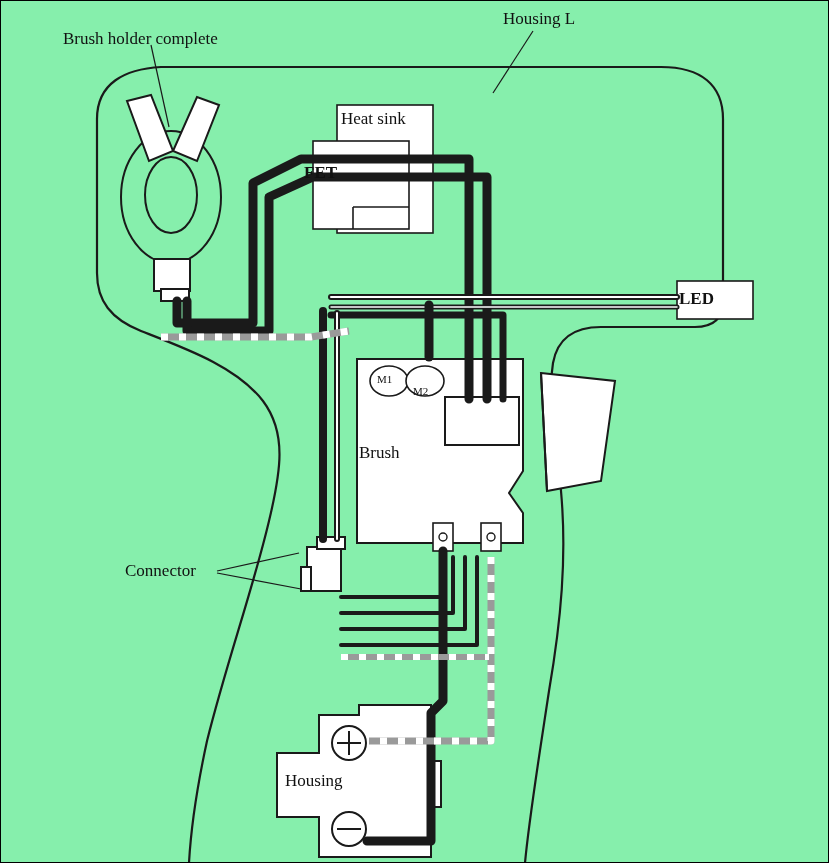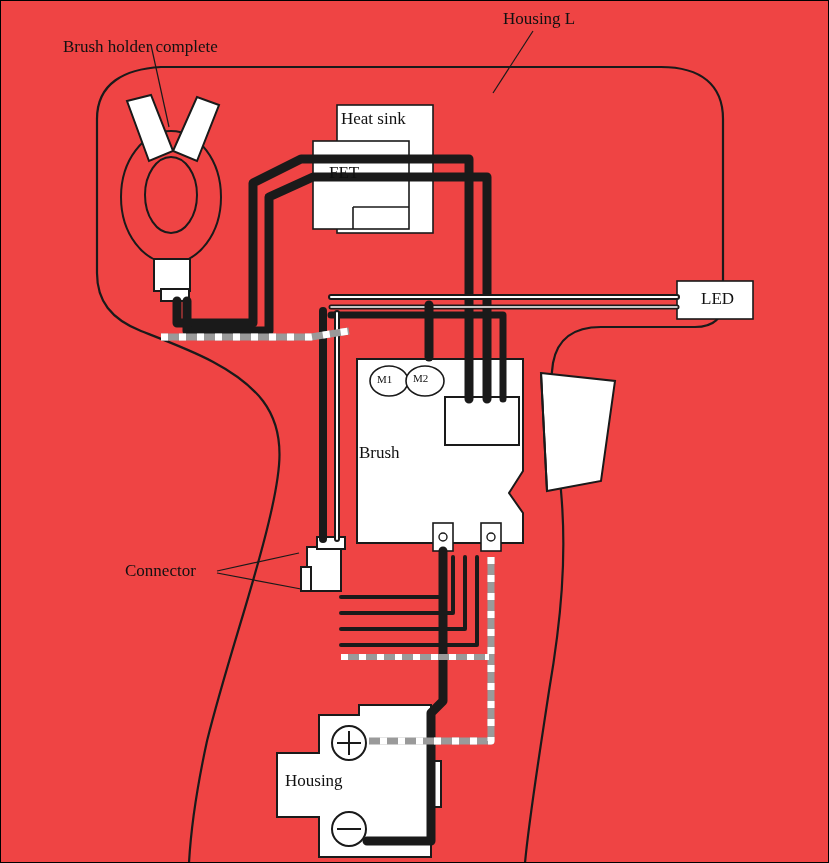--- a/index.html
+++ b/index.html
@@ -7,21 +7,21 @@
     padding: 0;
     background: #ffffff;
   }
   body {
     font-family: "Liberation Serif", serif;
   }
   #page {
     position: relative;
     width: 829px;
     height: 863px;
-    background: #ef4444;
+    background: #86efac;
     border: 1px solid #000000;
     box-sizing: border-box;
     overflow: hidden;
   }
   #svg-root {
     position: absolute;
     left: 0;
     top: 0;
     width: 829px;
     height: 863px;
@@ -185,31 +185,31 @@
       <path d="M 490 556 L 490 740 L 368 740" stroke="#9a9a9a" stroke-width="7"></path>
       <path d="M 490 556 L 490 740 L 368 740" stroke="#ffffff" stroke-width="7" stroke-dasharray="7 11"></path>
       <path d="M 340 656 L 488 656" stroke="#9a9a9a" stroke-width="6"></path>
       <path d="M 340 656 L 488 656" stroke="#ffffff" stroke-width="6" stroke-dasharray="7 11"></path>
     </g>
 
   </svg>
 
   <div class="dlabel" style="left:502px; top:8px;">Housing L</div>
 
-  <div class="dlabel" style="left:62px; top:36px;">Brush holder complete</div>
+  <div class="dlabel" style="left:62px; top:28px;">Brush holder complete</div>
 
   <div class="dlabel" style="left:124px; top:560px;">Connector</div>
 
   <div class="boxlabel" style="left:340px; top:108px; width:92px;">Heat sink</div>
 
-  <div class="boxlabel" style="left:328px; top:162px; width:92px;">FET</div>
-
-  <div class="boxlabel" style="left:700px; top:288px; width:88px;">LED</div>
+  <div class="boxlabel" style="left:303px; top:162px; width:92px;font-weight:bold;">FET</div>
+
+  <div class="boxlabel" style="left:678px; top:288px; width:88px;font-weight:bold;">LED</div>
 
   <div class="boxlabel" style="left:358px; top:442px; width:94px;">Brush</div>
 
   <div class="boxlabel" style="left:284px; top:770px; width:96px;">Housing</div>
 
   <div class="tinylabel" style="left:376px; top:372px;">M1</div>
 
-  <div class="tinylabel" style="left:412px; top:371px;">M2</div>
+  <div class="tinylabel" style="left:412px; top:384px;">M2</div>
 
 </div>
 
 </body></html>

